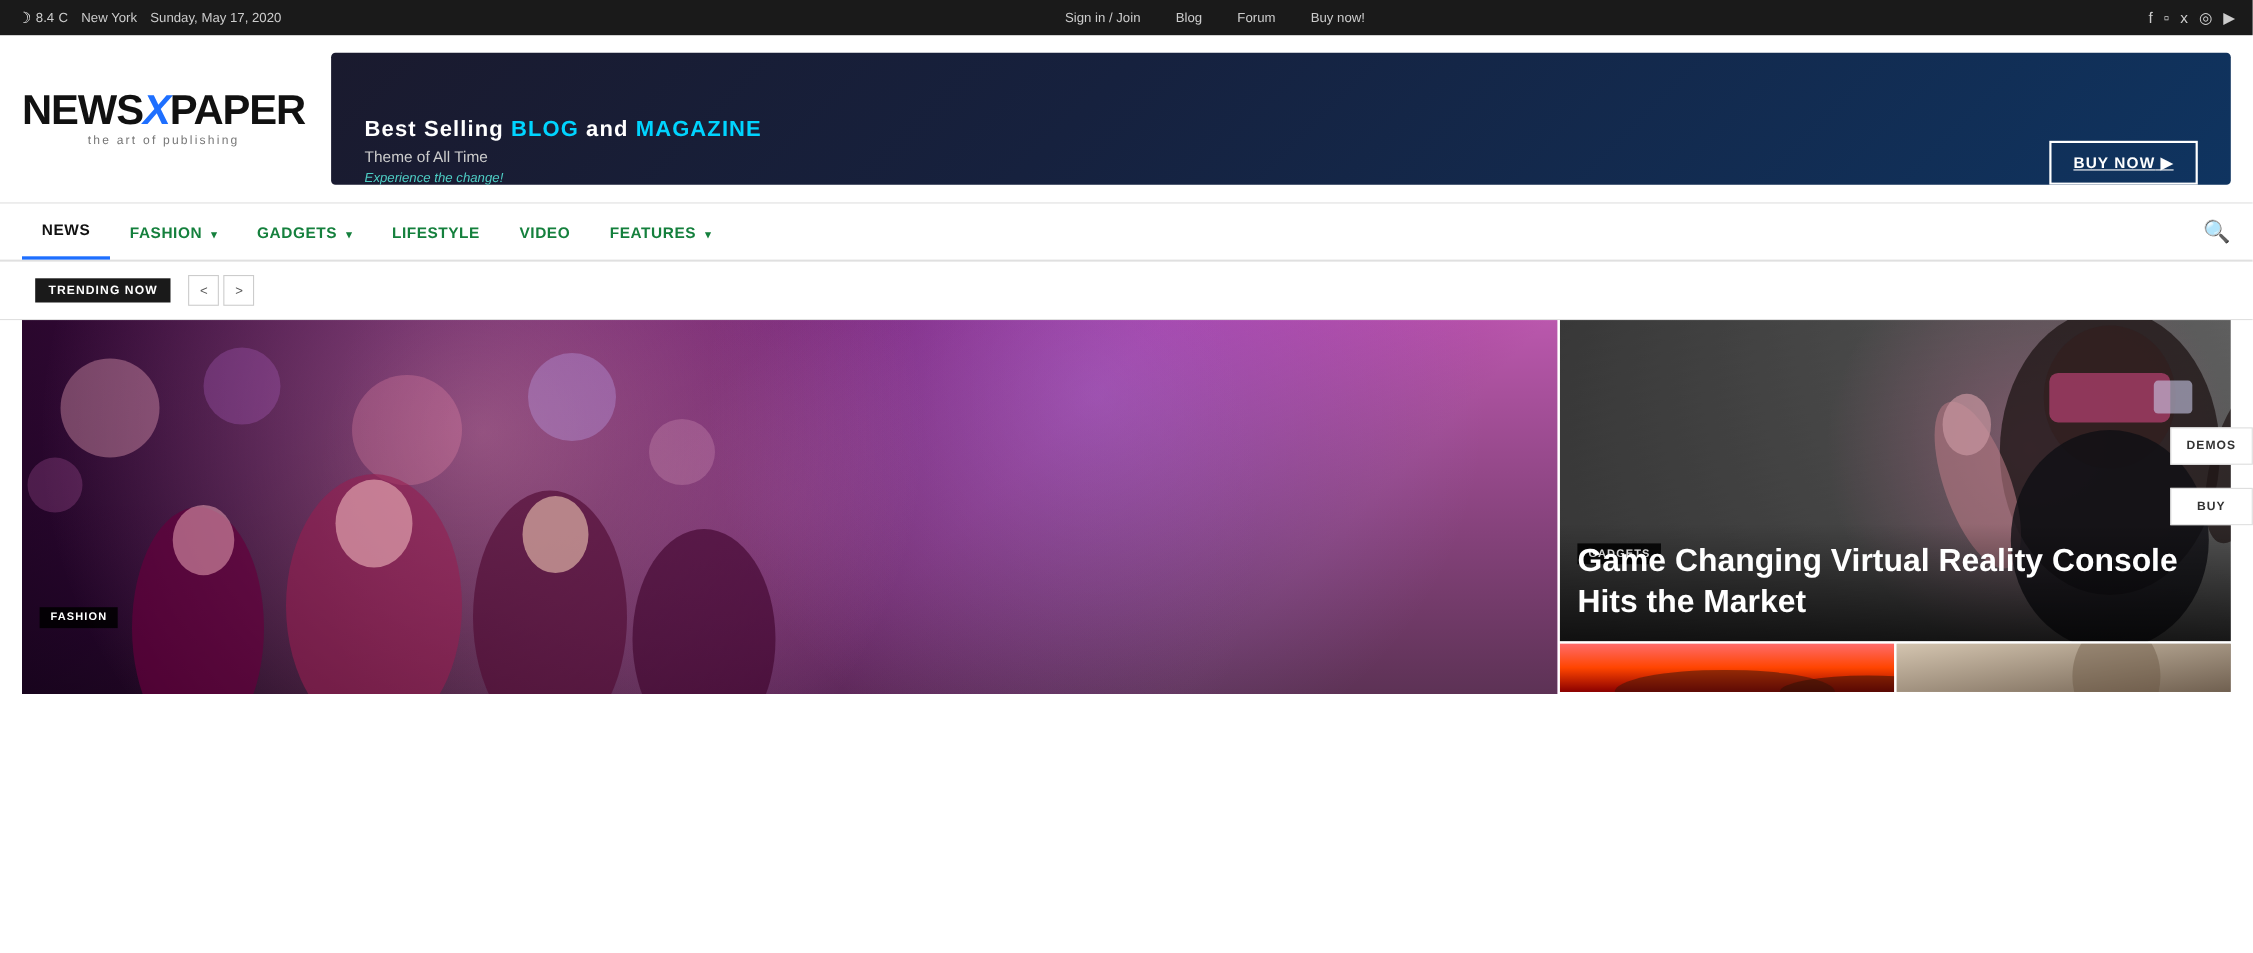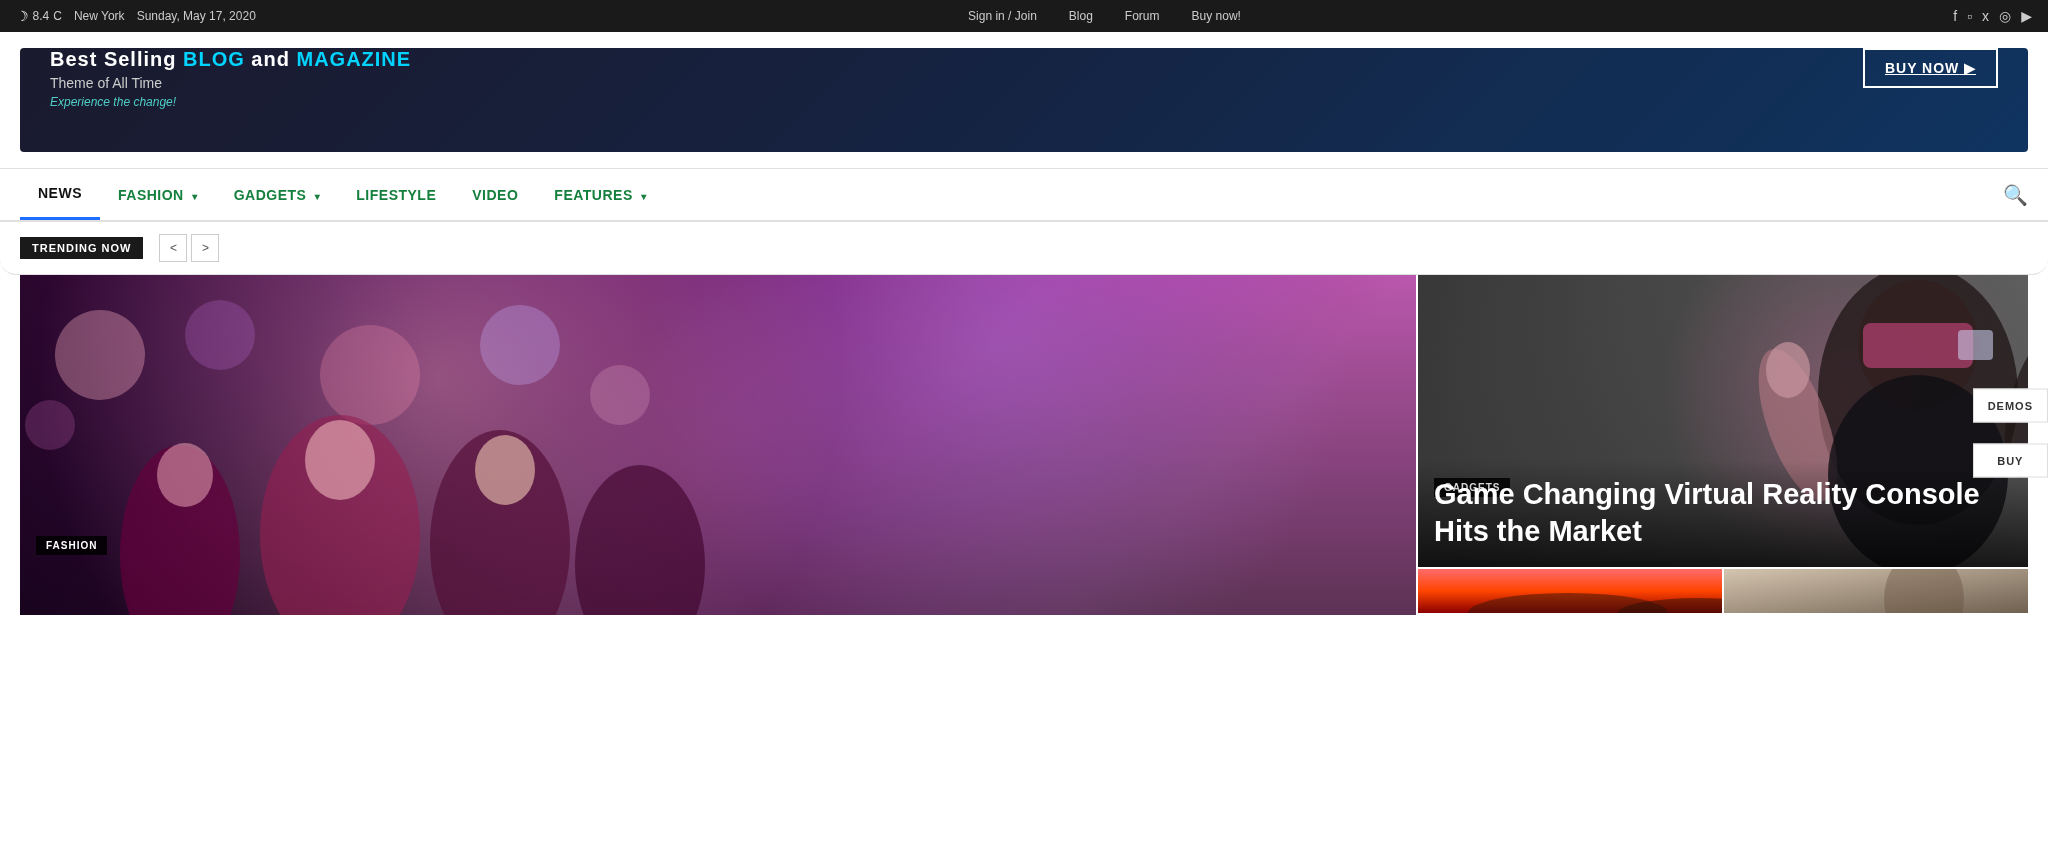--- a/index.html
+++ b/index.html
@@ -72,25 +72,25 @@
       font-style: italic;
     }
     .logo-subtitle {
       font-size: 11px;
       color: #777;
       letter-spacing: 2px;
       margin-top: 2px;
     }
     .ad-banner {
       flex: 1;
-      height: 104px;
+      height: 120px;
       background: linear-gradient(135deg, #1a1a2e 0%, #16213e 40%, #0f3460 100%);
       border-radius: 4px;
       display: flex;
-      align-items: flex-start;
+      align-items: flex-end;
       justify-content: space-between;
       padding: 0 30px;
       overflow: hidden;
       position: relative;
     }
     .ad-text-area { color: #fff; }
     .ad-main-text { font-size: 20px; font-weight: bold; letter-spacing: 1px; }
     .ad-main-text .highlight { color: #00d4ff; }
     .ad-sub-text { font-size: 14px; color: #ccc; margin: 4px 0; }
     .ad-tagline { font-size: 12px; color: #4ecdc4; font-style: italic; }
@@ -132,25 +132,24 @@
       color: #111;
       border-bottom: 3px solid #1e6fff;
     }
     .nav-item .chevron { font-size: 10px; margin-left: 4px; }
     .nav-search { cursor: pointer; font-size: 20px; color: #333; }
 
     
     .trending-bar {
       background: #fff;
       border-bottom: 1px solid #e0e0e0;
-      padding: 12px 20px;
+      padding: 12px 32px;
       display: flex;
       align-items: center;
       gap: 16px;
-      border-radius: 16px;
     }
     .trending-badge {
       background: #1a1a1a;
       color: #fff;
       font-size: 11px;
       font-weight: bold;
       padding: 5px 12px;
       text-transform: uppercase;
       letter-spacing: 1px;
       white-space: nowrap;
@@ -319,20 +318,26 @@
     <span class="social-icon">▶</span>
   </div>
 </div>
 
 <div class="side-buttons">
   <button class="side-btn">DEMOS</button>
   <button class="side-btn">BUY</button>
 </div>
 
 <div class="header">
+  <div class="logo-area">
+    <div class="logo-text">
+      <span>NEWS</span><span class="x-letter">X</span><span>PAPER</span>
+    </div>
+    <div class="logo-subtitle">the art of publishing</div>
+  </div>
   <div class="ad-banner">
     <div class="ad-text-area">
       <div class="ad-main-text">
         <span>Best Selling </span><span class="highlight">BLOG</span><span> and </span><span class="highlight">MAGAZINE</span>
       </div>
       <div class="ad-sub-text">Theme of All Time</div>
       <div class="ad-tagline">Experience the change!</div>
     </div>
     <button class="ad-buy-btn">BUY NOW</button>
   </div>

